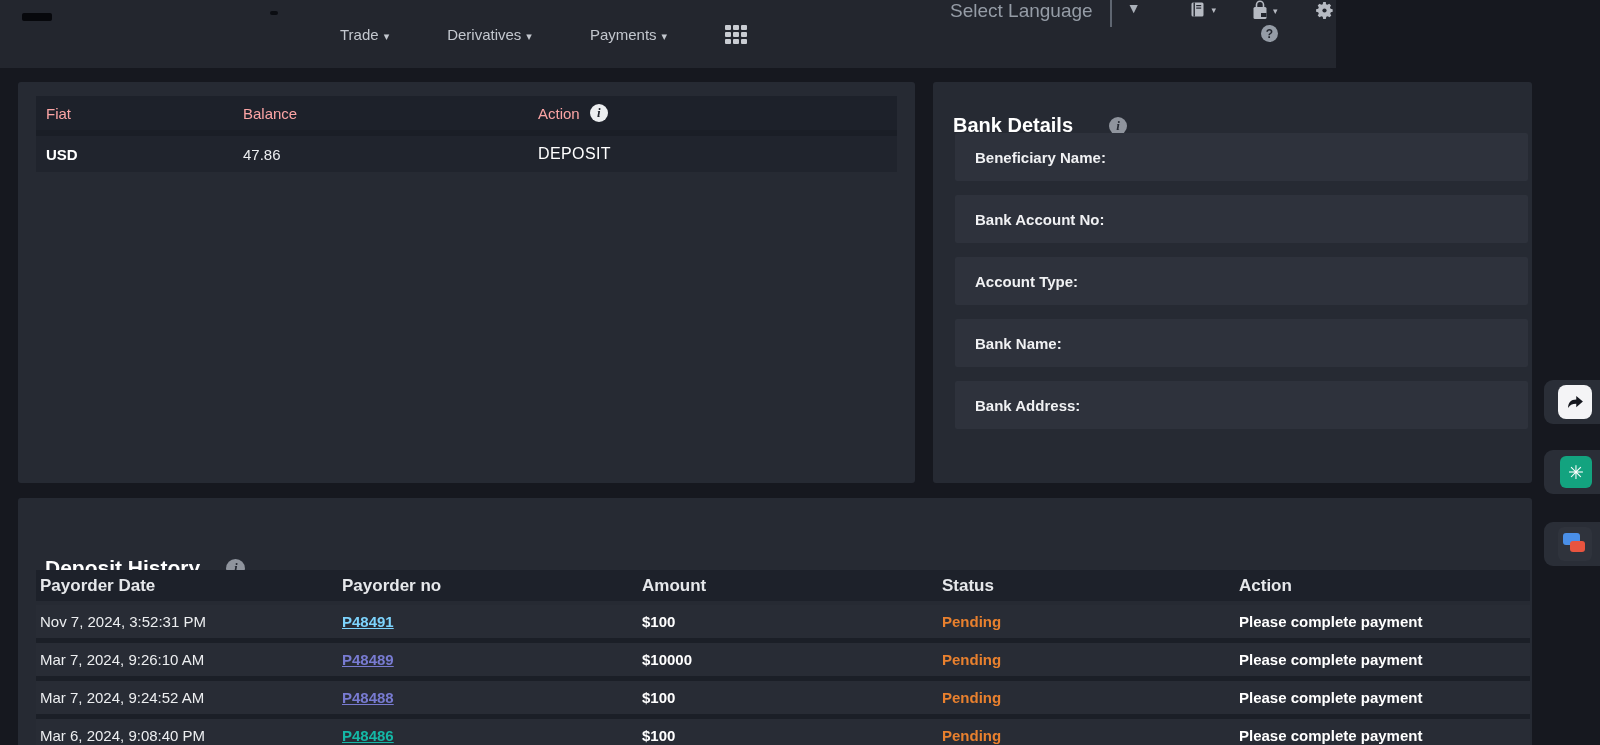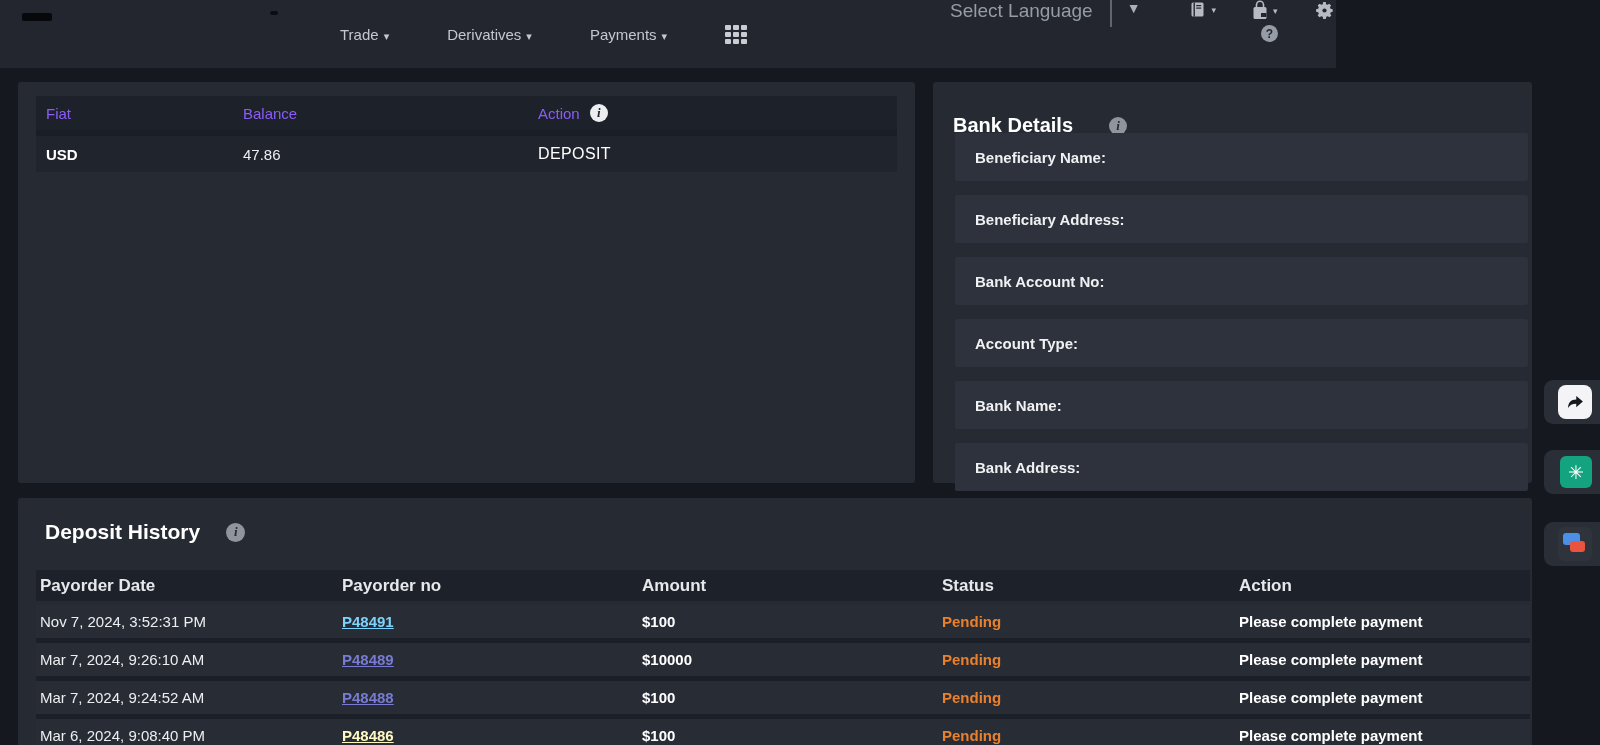--- a/index.html
+++ b/index.html
@@ -46,39 +46,39 @@
   .info-icon { width:18px; height:18px; border-radius:50%; display:inline-flex; align-items:center; justify-content:center;
     font-family:"Liberation Serif", serif; font-weight:bold; font-style:italic; font-size:13px; cursor:pointer; flex:none; }
   .info-icon::before { content:"i"; }
   .info-white { background:#eceef0; color:#22252d; }
   .info-gray  { background:#8f949d; color:#262a33; }
 
   
   .fiat-panel { position:absolute; left:18px; top:82px; width:897px; height:401px; background:#262a33; border-radius:3px; }
   .fiat-table { position:absolute; left:18px; right:18px; top:14px; background:#1a1e26; }
   .fiat-grid { display:grid; grid-template-columns:197px 295px 1fr; align-items:center; padding-left:10px; }
-  .fiat-header { height:34px; background:#1d212a; font-size:15px; color:#8b5cf6; font-weight:500; margin-bottom:6px; }
+  .fiat-header { height:34px; background:#1d212a; font-size:15px; color:#fca5a5; font-weight:500; margin-bottom:6px; }
   .fiat-row { height:36px; background:#20242d; font-size:15px; }
   .fiat-action-head { display:flex; align-items:center; gap:10px; }
   .fiat-symbol { font-weight:bold; color:#ffffff; }
   .fiat-balance { color:#eceef0; }
   .deposit-link { color:#ffffff; font-weight:500; font-size:16px; letter-spacing:.4px; cursor:pointer; }
 
   
   .bank-panel { position:absolute; left:933px; top:82px; width:599px; height:401px; background:#262a33; border-radius:3px; }
   .bank-title-row { display:flex; align-items:center; padding:32px 0 0 20px; }
   .bank-title { font-size:20px; font-weight:bold; color:#ffffff; }
   .bank-title-row .info-icon { margin-left:36px; }
   .bank-fields { position:absolute; top:51px; left:22px; right:4px; display:flex; flex-direction:column; gap:14px; }
   .bank-field { height:48px; background:#2e323c; border-radius:2px; display:flex; align-items:center; padding-left:20px;
     font-size:15px; font-weight:600; color:#f0f1f3; }
 
   
   .deposit-panel { position:absolute; left:18px; top:498px; width:1514px; height:260px; background:#262a33; border-radius:3px; }
-  .deposit-title-row { display:flex; align-items:center; padding:22px 0 0 27px; }
+  .deposit-title-row { display:flex; align-items:center; padding:22px 0 0 27px;margin-top:36px; }
   .deposit-title { font-size:21px; font-weight:bold; color:#ffffff; }
   .deposit-title-row .info-icon { margin-left:26px; width:19px; height:19px; }
   .dep-grid { display:grid; grid-template-columns:302px 300px 300px 297px 1fr; align-items:center; padding-left:4px; }
   .deposit-header { position:absolute; left:18px; right:2px; top:72px; height:31px; background:#1d212a;
     font-size:17px; font-weight:600; color:#e6e8eb; }
   .deposit-rows { position:absolute; left:18px; right:2px; top:107px; display:flex; flex-direction:column; gap:5px; background:#1b1f27; }
   .dep-row { height:33px; background:#282c35; font-size:15px; }
   .cell-date { color:#eceef0; font-weight:500; }
   .cell-link { font-weight:600; text-decoration:underline; cursor:pointer; }
   .cell-amount { color:#ffffff; font-weight:600; }
@@ -176,21 +176,20 @@
   </div>
 </div>
 
 <div class="bank-panel">
   <div class="bank-title-row">
     <span class="bank-title">Bank Details</span>
     <span class="info-icon info-gray"></span>
   </div>
   <div class="bank-fields">
     <div class="bank-field">Beneficiary Name:</div>
-    <div class="bank-field">Beneficiary Address:</div>
     <div class="bank-field">Bank Account No:</div>
     <div class="bank-field">Account Type:</div>
     <div class="bank-field">Bank Name:</div>
     <div class="bank-field">Bank Address:</div>
   </div>
 </div>
 
 <div class="deposit-panel">
   <div class="deposit-title-row">
     <span class="deposit-title">Deposit History</span>
@@ -222,21 +221,21 @@
     </div>
     <div class="dep-grid dep-row">
       <span class="cell-date">Mar 7, 2024, 9:24:52 AM</span>
       <span class="cell-link" style="color: rgb(120, 123, 209);">P48488</span>
       <span class="cell-amount">$100</span>
       <span class="cell-status" style="color: rgb(232, 128, 46);">Pending</span>
       <span class="cell-action">Please complete payment</span>
     </div>
     <div class="dep-grid dep-row">
       <span class="cell-date">Mar 6, 2024, 9:08:40 PM</span>
-      <span class="cell-link" style="color: #fef9c3;">P48486</span>
+      <span class="cell-link" style="color: #14b8a6;">P48486</span>
       <span class="cell-amount">$100</span>
       <span class="cell-status" style="color: rgb(232, 128, 46);">Pending</span>
       <span class="cell-action">Please complete payment</span>
     </div>
   </div>
 </div>
 
 <div class="float-tray tray-share">
   <span class="share-btn">
     <svg width="20" height="20" viewBox="0 0 24 24" fill="#16181f">

